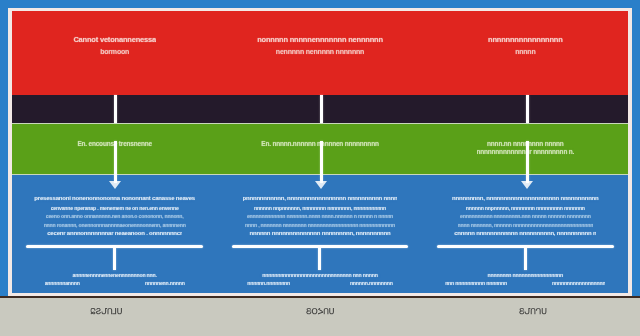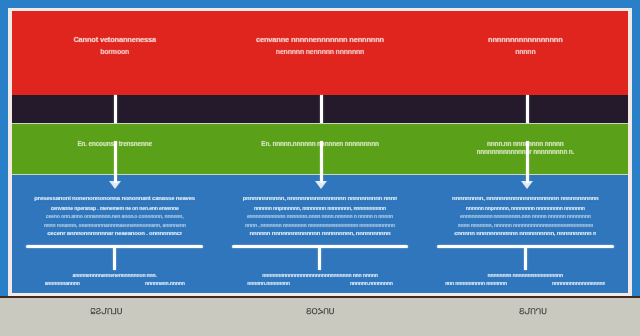--- a/index.html
+++ b/index.html
@@ -197,21 +197,21 @@
   <div id="frame">
     <div id="bands">
 
       <div class="band" id="band-header">
         <div class="cols">
           <div class="col">
             <span class="tx hdr-title">Cannot vetonannenessa</span>
             <span class="tx hdr-sub">bormoon</span>
           </div>
           <div class="col">
-            <span class="tx hdr-title">cenvanne nnnnnennnnnnn nennnnnn</span>
+            <span class="tx hdr-title">nonnnnn nnnnnennnnnnn nennnnnn</span>
             <span class="tx hdr-sub">nennnnn nennnnn nnnnnnn</span>
           </div>
           <div class="col">
             <span class="tx hdr-title">nnnnnnnnnnnnnnnnn</span>
             <span class="tx hdr-sub">nnnnn</span>
           </div>
         </div>
       </div>
 
       <div class="band" id="band-divider"></div>

